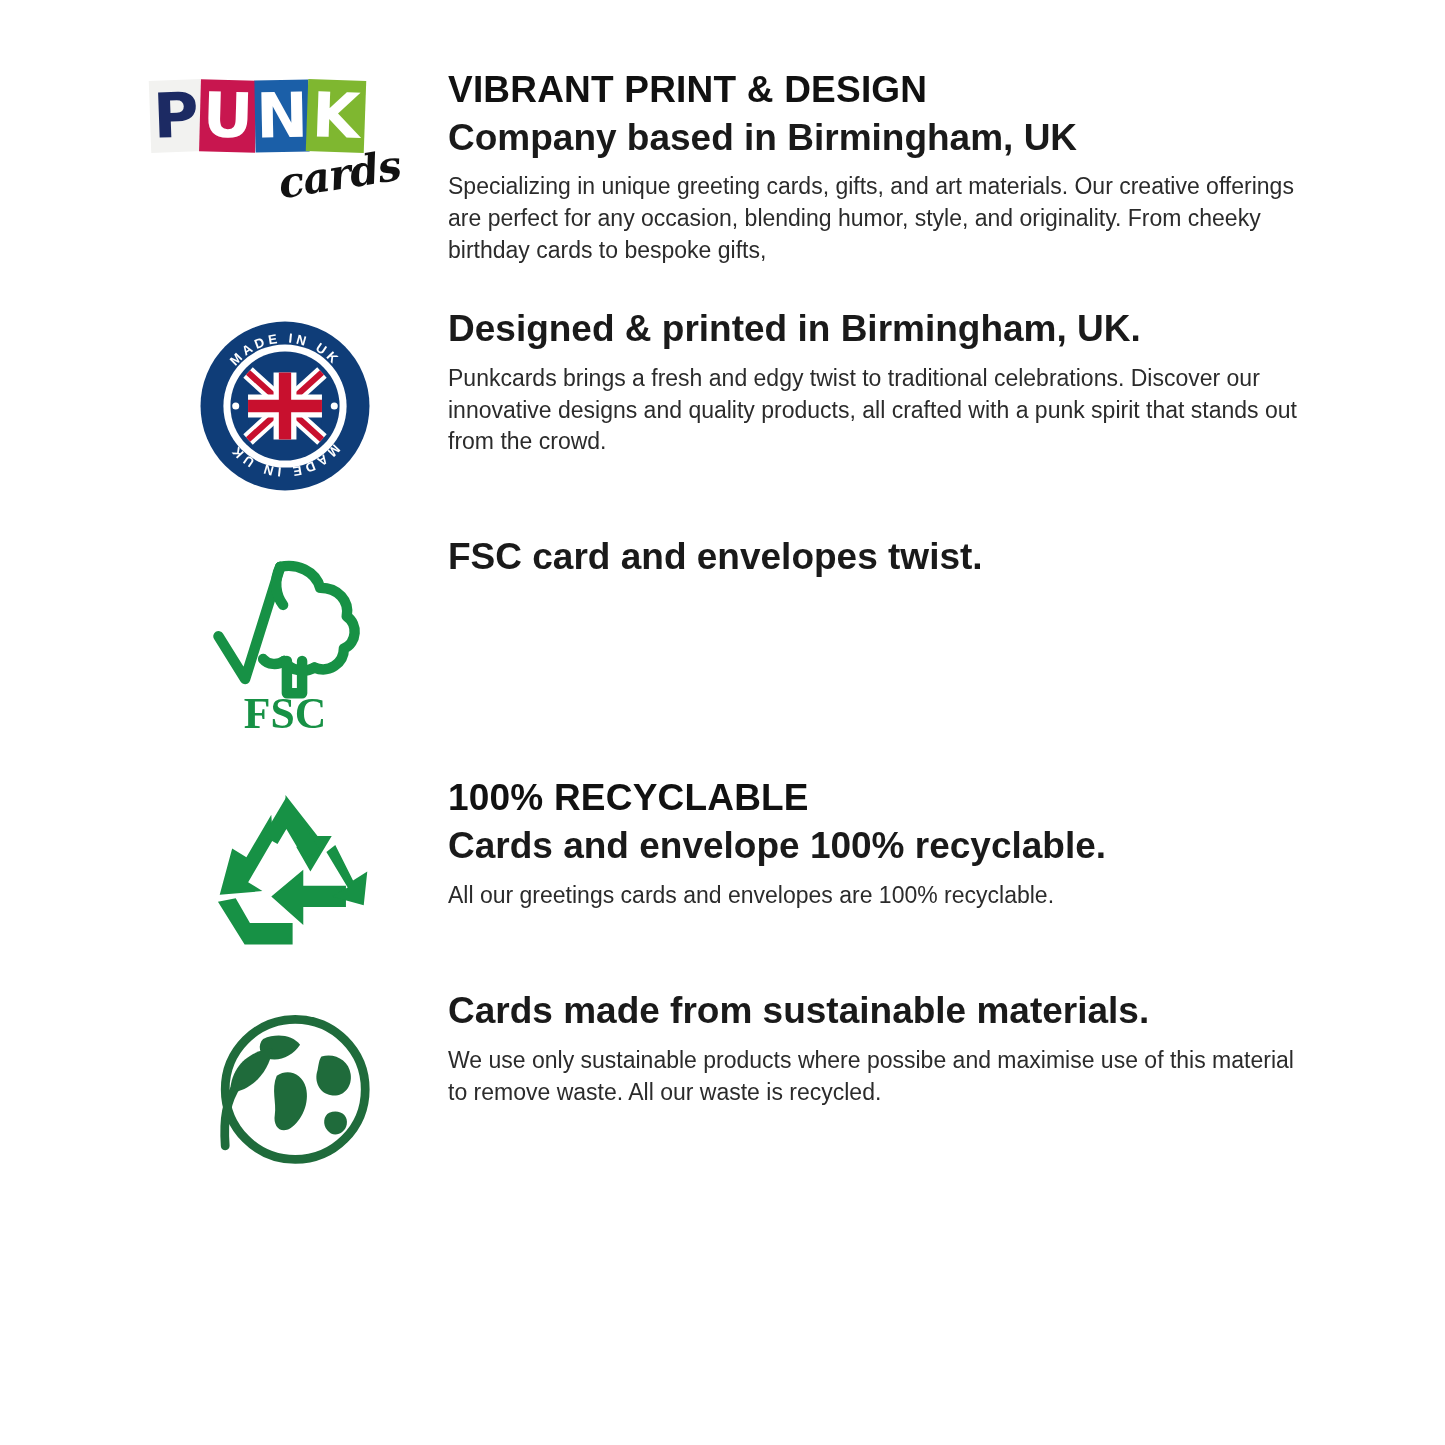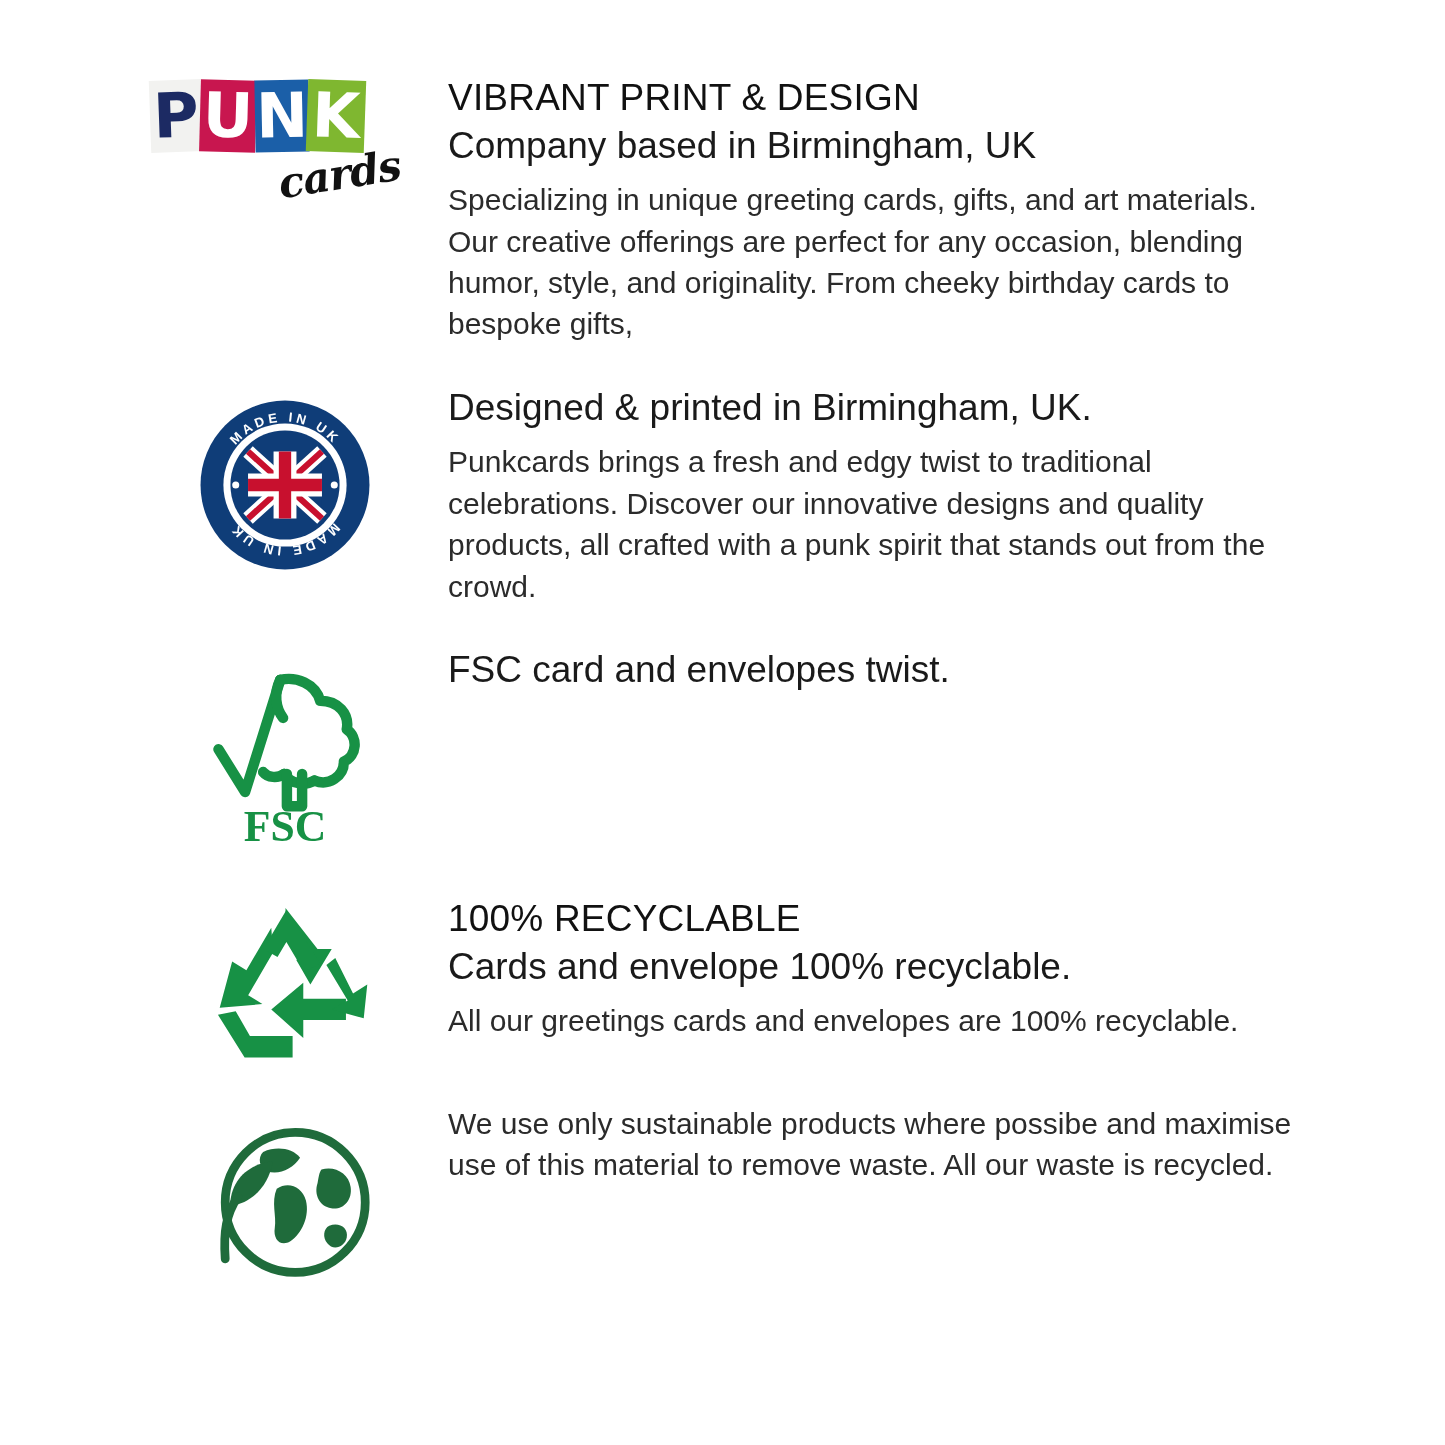--- a/index.html
+++ b/index.html
@@ -33,35 +33,35 @@
     align-items: center;
     justify-content: center;
     padding-top: 10px;
   }
   .text-col {
     flex: 1;
     padding-left: 8px;
   }
   .f-title {
     font-size: 37px;
-    font-weight: normal;
+    font-weight: bold;
     letter-spacing: 0.2px;
     line-height: 1.1;
-    margin: 8px 0 6px 0;
+    margin: 0 0 6px 0;
     color: #111111;
   }
   .f-sub {
     font-size: 37px;
-    font-weight: 400;
+    font-weight: 700;
     line-height: 1.15;
     margin: 0 0 12px 0;
     color: #1a1a1a;
   }
   .f-body {
-    font-size: 30px;
+    font-size: 23px;
     line-height: 1.38;
     color: #2b2b2b;
     margin: 0;
     max-width: 870px;
   }
 
   
   .punk-logo {
     position: relative;
     width: 270px;
@@ -243,17 +243,18 @@
           <path d="M96 78 C108 70 122 76 126 90 C130 106 122 124 110 132 C100 138 92 130 94 118 C96 106 90 92 96 78 Z"></path>
           <path d="M142 58 C156 54 170 62 172 76 C174 90 164 100 152 98 C140 96 134 84 138 72 C139 66 140 60 142 58 Z"></path>
           <path d="M150 116 C160 112 170 118 168 128 C166 138 154 142 148 134 C143 128 144 119 150 116 Z"></path>
         </g>
 
         <path d="M48 96 C48 70 66 52 92 50 C88 74 72 92 48 96 Z" fill="#1f6b3b"></path>
         <path d="M43 150 C41 122 44 104 56 86" fill="none" stroke="#1f6b3b" stroke-width="9" stroke-linecap="round"></path>
       </svg>
     </div>
     <div class="text-col">
+      <div class="f-sub">Cards made from sustainable materials.</div>
       <p class="f-body">We use only sustainable products where possibe and maximise use of this material to remove waste. All our waste is recycled.</p>
     </div>
   </div>
 
 </div>
 
 </body></html>

